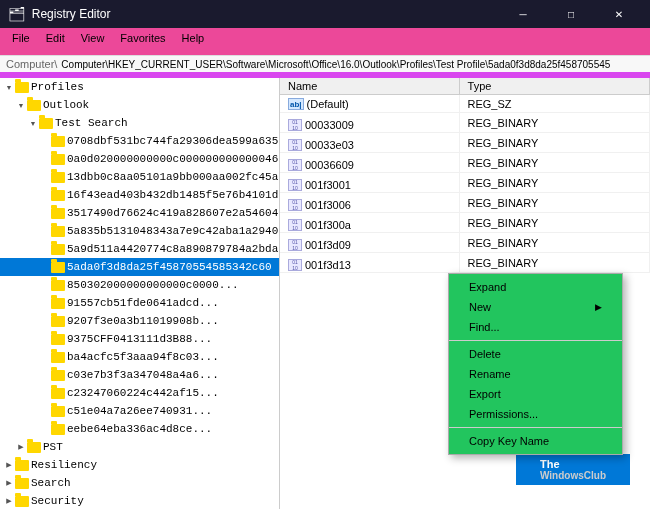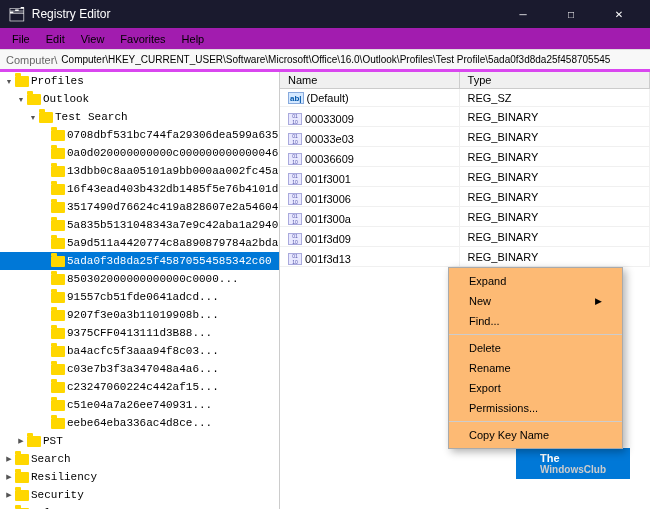--- a/index.html
+++ b/index.html
@@ -35,38 +35,38 @@
       display: flex;
       align-items: center;
       justify-content: center;
       cursor: pointer;
       font-size: 10px;
       color: white;
     }
 
     
     .menu-bar {
-      background: #a21caf;
+      background: #ec4899;
       border-bottom: 1px solid #ddd;
       display: flex;
-      align-items: center;
+      align-items: flex-start;
       padding: 2px 4px;
-      height: 22px;
+      height: 28px;
     }
     .menu-item {
       padding: 2px 8px;
       cursor: pointer;
       border-radius: 2px;
       font-size: 11px;
     }
 
     
     .address-bar {
       background: #f8f8f8;
-      border-bottom: 3px solid #d946ef;
+      border-bottom: 6px solid #d946ef;
       padding: 2px 6px;
       height: 22px;
       display: flex;
       align-items: center;
       font-size: 11px;
       overflow: hidden;
       white-space: nowrap;
     }
     .address-label {
       color: #666;
@@ -197,21 +197,21 @@
       align-items: center;
       justify-content: center;
     }
 
     
     .context-menu {
       position: absolute;
       top: 195px;
       left: 168px;
       width: 175px;
-      background: #fdba74;
+      background: #22c55e;
       border: 1px solid #aaa;
       box-shadow: 3px 3px 8px rgba(0,0,0,0.3);
       z-index: 100;
       padding: 3px 0;
     }
     .ctx-item {
       padding: 4px 20px;
       cursor: pointer;
       font-size: 11px;
       display: flex;
@@ -439,29 +439,29 @@
             <span class="folder-img"></span>
           </span>
           <span class="tree-label">PST</span>
         </div>
         <div class="tree-item">
           <span class="tree-indent" style="width: 4px;">&nbsp;</span>
           <span class="tree-toggle">▶</span>
           <span class="folder-icon">
             <span class="folder-img"></span>
           </span>
-          <span class="tree-label">Search</span>
+          <span class="tree-label">Resiliency</span>
         </div>
         <div class="tree-item">
           <span class="tree-indent" style="width: 4px;">&nbsp;</span>
           <span class="tree-toggle">▶</span>
           <span class="folder-icon">
             <span class="folder-img"></span>
           </span>
-          <span class="tree-label">Resiliency</span>
+          <span class="tree-label">Search</span>
         </div>
         <div class="tree-item">
           <span class="tree-indent" style="width: 4px;">&nbsp;</span>
           <span class="tree-toggle">▶</span>
           <span class="folder-icon">
             <span class="folder-img"></span>
           </span>
           <span class="tree-label">Security</span>
         </div>
         <div class="tree-item">

